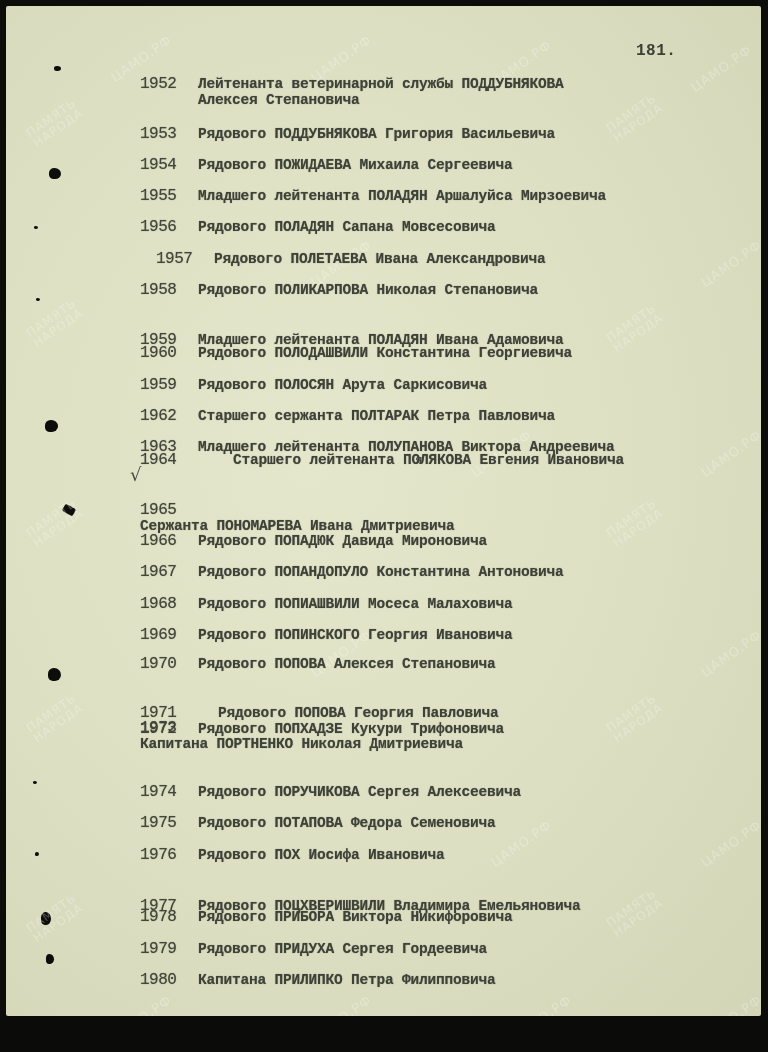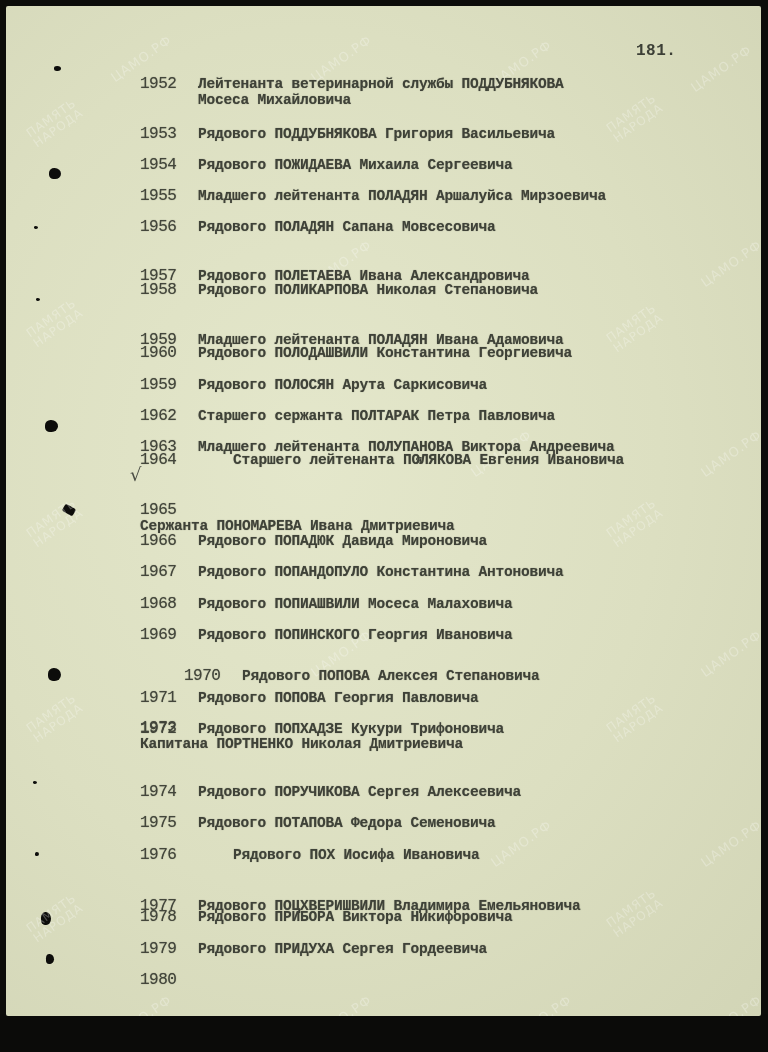--- a/index.html
+++ b/index.html
@@ -127,40 +127,40 @@
   <div class="page-number">181.</div>
 
   <div class="check">√</div>
   <div class="hand-note">я</div>
 
   <div class="list">
     <div class="entry" style="top:0px;">
       <span class="num">1952</span>
       <span class="txt">
         <span class="line2">Лейтенанта ветеринарной службы ПОДДУБНЯКОВА</span>
-        <span class="line2">Мосеса Михайловича</span>
+        <span class="line2">Алексея Степановича</span>
       </span>
     </div>
     <div class="entry" style="top:50px;">
         <span class="num">1953</span>
         <span class="txt">Рядового ПОДДУБНЯКОВА Григория Васильевича</span>
       </div>
     <div class="entry" style="top:81px;">
         <span class="num">1954</span>
         <span class="txt">Рядового ПОЖИДАЕВА Михаила Сергеевича</span>
       </div>
     <div class="entry" style="top:112px;">
         <span class="num">1955</span>
         <span class="txt">Младшего лейтенанта ПОЛАДЯН Аршалуйса Мирзоевича</span>
       </div>
     <div class="entry" style="top:143px;">
         <span class="num">1956</span>
         <span class="txt">Рядового ПОЛАДЯН Сапана Мовсесовича</span>
       </div>
-    <div class="entry" style="top:192px;">
+    <div class="entry" style="top:175px;margin-left:16px;">
         <span class="num">1957</span>
         <span class="txt">Рядового ПОЛЕТАЕВА Ивана Александровича</span>
       </div>
     <div class="entry" style="top:206px;">
         <span class="num">1958</span>
         <span class="txt">Рядового ПОЛИКАРПОВА Николая Степановича</span>
       </div>
     <div class="entry" style="top:256px;">
         <span class="num">1959</span>
         <span class="txt">Младшего лейтенанта ПОЛАДЯН Ивана Адамовича</span>
@@ -198,57 +198,58 @@
         <span class="txt">Рядового ПОПАНДОПУЛО Константина Антоновича</span>
       </div>
     <div class="entry" style="top:520px;">
         <span class="num">1968</span>
         <span class="txt">Рядового ПОПИАШВИЛИ Мосеса Малаховича</span>
       </div>
     <div class="entry" style="top:551px;">
         <span class="num">1969</span>
         <span class="txt">Рядового ПОПИНСКОГО Георгия Ивановича</span>
       </div>
-    <div class="entry" style="top:592px;margin-left:44px;">
+    <div class="entry" style="top:580px;">
         <span class="num">1970</span>
         <span class="txt">Рядового ПОПОВА Алексея Степановича</span>
       </div>
-    <div class="entry" style="top:614px;">
+    <div class="entry" style="top:629px;gap:20px;">
         <span class="num">1971</span>
         <span class="txt">Рядового ПОПОВА Георгия Павловича</span>
       </div>
     <div class="entry" style="top:645px;">
         <span class="num">1972</span>
         <span class="txt">Рядового ПОПХАДЗЕ Кукури Трифоновича</span>
       </div>
     <div class="entry" style="top:644px;flex-direction:column;">
         <span class="num">1973</span>
         <span class="txt">Капитана ПОРТНЕНКО Николая Дмитриевича</span>
       </div>
     <div class="entry" style="top:708px;">
         <span class="num">1974</span>
         <span class="txt">Рядового ПОРУЧИКОВА Сергея Алексеевича</span>
       </div>
     <div class="entry" style="top:739px;">
         <span class="num">1975</span>
         <span class="txt">Рядового ПОТАПОВА Федора Семеновича</span>
       </div>
-    <div class="entry" style="top:771px;gap:35px;">
+    <div class="entry" style="top:771px;">
         <span class="num">1976</span>
         <span class="txt">Рядового ПОХ Иосифа Ивановича</span>
       </div>
     <div class="entry" style="top:802px;margin-top:20px;">
         <span class="num">1977</span>
         <span class="txt">Рядового ПОЦХВЕРИШВИЛИ Владимира Емельяновича</span>
       </div>
     <div class="entry" style="top:833px;">
         <span class="num">1978</span>
         <span class="txt">Рядового ПРИБОРА Виктора Никифоровича</span>
       </div>
     <div class="entry" style="top:865px;">
         <span class="num">1979</span>
         <span class="txt">Рядового ПРИДУХА Сергея Гордеевича</span>
       </div>
     <div class="entry" style="top:896px;">
         <span class="num">1980</span>
+        <span class="txt">Капитана ПРИЛИПКО Петра Филипповича</span>
       </div>
   </div>
 </div>
 
 </body></html>

